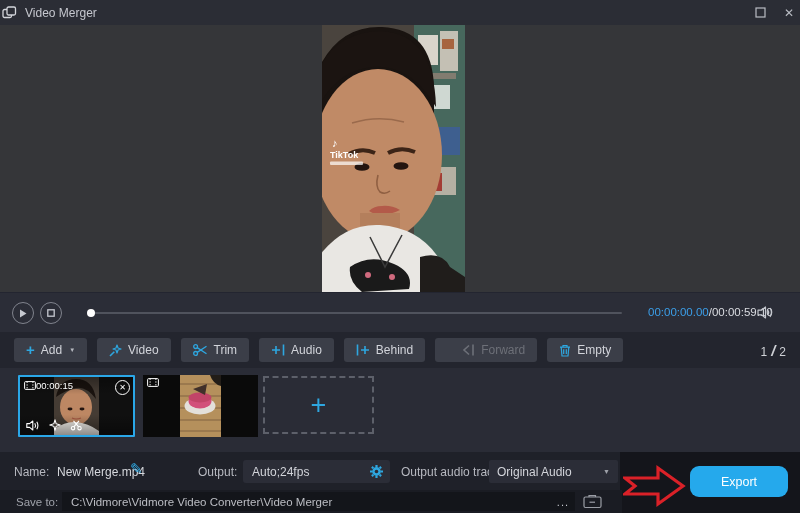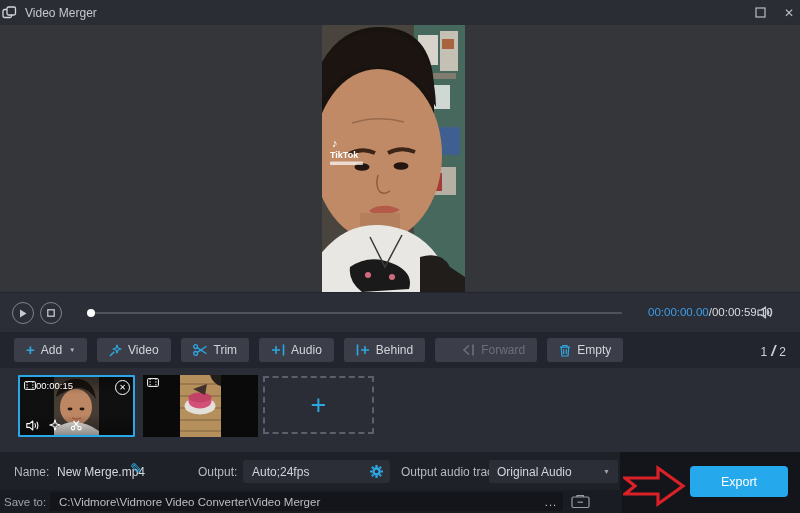--- a/index.html
+++ b/index.html
@@ -61,28 +61,28 @@
   .f-label{position:absolute;font-size:12px;color:#b7b9c0;white-space:nowrap;}
   .f-value{position:absolute;font-size:12px;color:#d6d8dd;white-space:nowrap;}
   .pencil{position:absolute;left:130px;top:9px;color:#2ea7e0;font-size:15px;line-height:1;}
   .outputbox{position:absolute;left:243px;top:8px;width:147px;height:23px;background:#2b2d37;border-radius:3px;
              display:flex;align-items:center;padding:0 6px 0 9px;box-sizing:border-box;font-size:12px;color:#d2d4da;}
   .outputbox .gear{margin-left:auto;}
   .dropdown{position:absolute;left:489px;top:8px;width:129px;height:23px;background:#2b2d37;border-radius:2px;
             display:flex;align-items:center;padding:0 8px;box-sizing:border-box;font-size:12px;color:#d2d4da;}
   .dropdown .caret{margin-left:auto;font-size:7px;color:#9da0a8;}
   .savetorow{position:absolute;top:38px;left:0;width:622px;height:23px;background:#1a1c23;
-             display:flex;align-items:center;padding-left:4px;box-sizing:border-box;}
+             display:flex;align-items:center;padding-left:16px;box-sizing:border-box;}
   .savetorow .f-lab2{font-size:11.5px;color:#9fa2aa;width:46px;}
   .pathbox{width:513px;height:19px;background:#13151a;display:flex;align-items:center;
            padding:0 6px 0 9px;box-sizing:border-box;font-size:11.5px;color:#bcbec4;}
   .pathbox .more{margin-left:auto;color:#c6c8cf;font-size:11px;letter-spacing:1px;line-height:0;}
   .folderbtn{margin-left:8px;}
   .exportbtn{position:absolute;left:690px;top:14px;width:98px;height:31px;background:#25a9ec;border:none;
-             border-radius:4px;color:#fff;font-size:12.5px;font-family:inherit;display:flex;align-items:center;justify-content:center;}
+             border-radius:9px;color:#fff;font-size:12.5px;font-family:inherit;display:flex;align-items:center;justify-content:center;}
   .redarrow{position:absolute;left:623px;top:12px;}
 </style>
 </head>
 <body>
 
 <div id="app">
 
   <div class="titlebar">
     <span>
       <svg width="15" height="13" viewBox="0 0 15 13">

